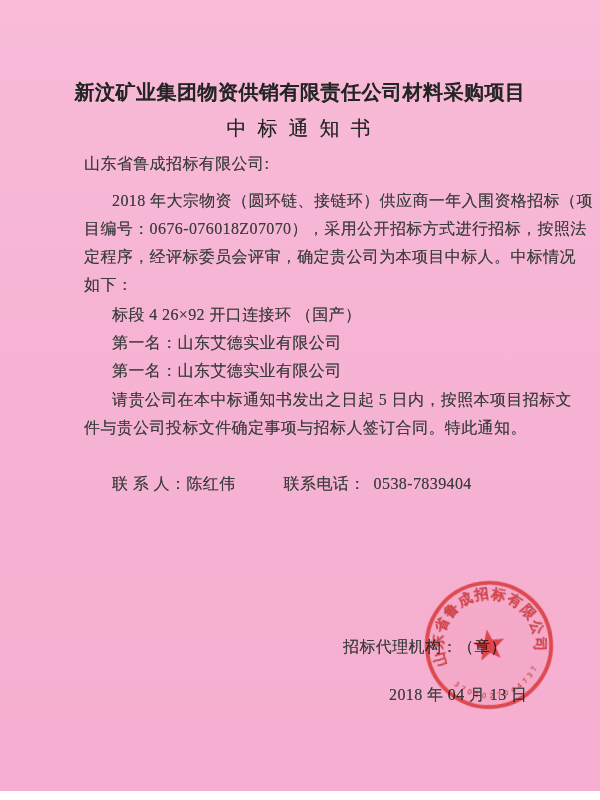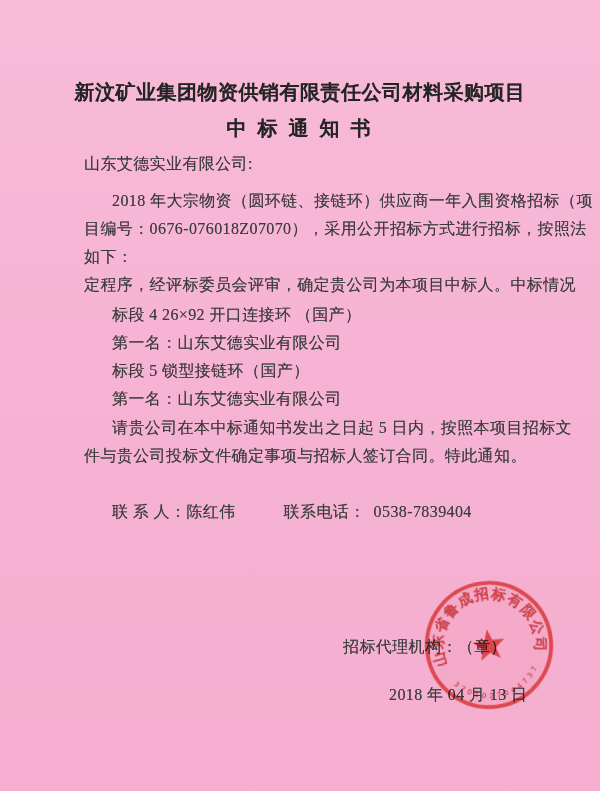--- a/index.html
+++ b/index.html
@@ -20,21 +20,21 @@
   }
   .title{
     margin:0;
     font-size:20px;line-height:28px;
     font-weight:bold;text-align:center;
     color:#242424;letter-spacing:.5px;
   }
   .subtitle{
     margin:8px 0 0 0;
     font-size:20px;line-height:28px;
-    font-weight:bold;text-align:center;
+    font-weight:normal;text-align:center;
     color:#242424;letter-spacing:3px;
   }
   .recipient{margin:8px 0 0 84px;line-height:28px;}
   .para{margin:9px 40px 0 84px;}
   .para2{margin-top:1px;font-family:Liberation Serif, serif;}
   .line{line-height:28px;white-space:nowrap;}
   .indent{padding-left:28px;}
   .sections{margin:2px 40px 0 112px;}
   .contact{
     margin:28px 0 0 112px;line-height:28px;white-space:nowrap;
@@ -65,33 +65,32 @@
 </style>
 </head>
 <body>
 
 <div class="page">
   <div class="doc">
 
     <div class="title">新汶矿业集团物资供销有限责任公司材料采购项目</div>
     <div class="subtitle">中 标 通 知 书</div>
 
-    <div class="recipient">山东艾德实业有限公司:</div>
+    <div class="recipient">山东省鲁成招标有限公司:</div>
 
     <div class="para">
       <div class="line indent">2018 年大宗物资（圆环链、接链环）供应商一年入围资格招标（项</div>
       <div class="line">目编号：0676-076018Z07070），采用公开招标方式进行招标，按照法</div>
+      <div class="line">定程序，经评标委员会评审，确定贵公司为本项目中标人。中标情况</div>
       <div class="line">如下：</div>
-      <div class="line">定程序，经评标委员会评审，确定贵公司为本项目中标人。中标情况</div>
     </div>
 
     <div class="sections">
       <div class="line">标段 4 26×92 开口连接环 （国产）</div>
       <div class="line">第一名：山东艾德实业有限公司</div>
-      <div class="line">标段 5 锁型接链环（国产）</div>
       <div class="line">第一名：山东艾德实业有限公司</div>
     </div>
 
     <div class="para para2">
       <div class="line indent">请贵公司在本中标通知书发出之日起 5 日内，按照本项目招标文</div>
       <div class="line">件与贵公司投标文件确定事项与招标人签订合同。特此通知。</div>
     </div>
 
     <div class="contact">
       <span>联 系 人：</span><span>陈红伟</span><span class="phone-label">联系电话：</span><span class="phone">0538-7839404</span>

